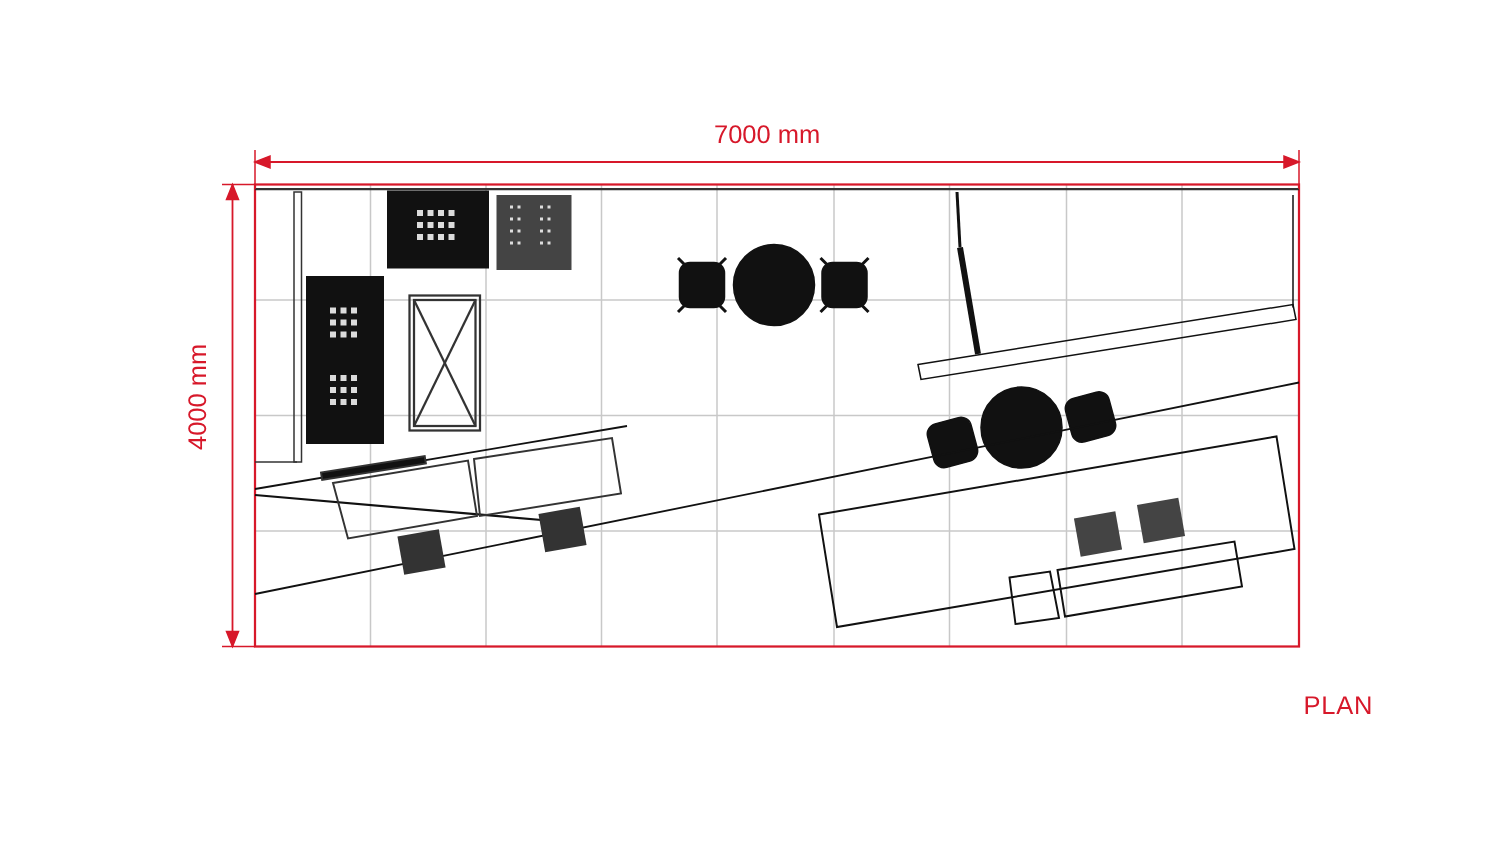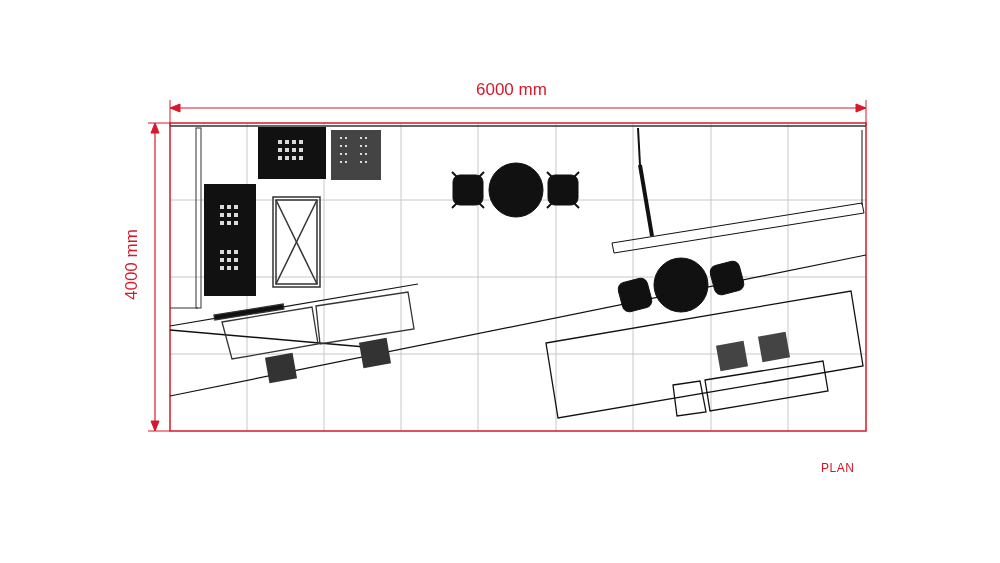--- a/index.html
+++ b/index.html
@@ -1,26 +1,26 @@
 <!DOCTYPE html>
 <html><head>
 <meta charset="utf-8">
 <style>
   html,body{margin:0;padding:0;background:#ffffff;}
   body{width:1000px;height:563px;position:relative;overflow:hidden;font-family:"Liberation Sans",sans-serif;}
   svg{position:absolute;left:0;top:0;}
   .lbl{position:absolute;color:#d7182a;font-family:"Liberation Sans",sans-serif;}
   #dim-w{left:476px;top:80px;font-size:17px;}
   #dim-h{left:122px;top:300px;font-size:17px;transform:rotate(-90deg);transform-origin:left top;}
-  #plan{left:821px;top:461px;font-size:12px;letter-spacing:0.5px;}
+  #plan{left:869px;top:461px;font-size:17px;letter-spacing:0.5px;}
 </style>
 </head>
 <body>
 
-<div class="lbl" id="dim-w">6000 mm</div>
+<div class="lbl" id="dim-w">7000 mm</div>
 <div class="lbl" id="dim-h">4000 mm</div>
 <div class="lbl" id="plan">PLAN</div>
 
 <svg width="1000" height="563" viewBox="0 0 1000 563">
 
   <g stroke="#c8c8c8" stroke-width="1">
     <line x1="247" y1="123" x2="247" y2="431"></line>
       <line x1="324" y1="123" x2="324" y2="431"></line>
     <line x1="401" y1="123" x2="401" y2="431"></line>
       <line x1="478" y1="123" x2="478" y2="431"></line>

